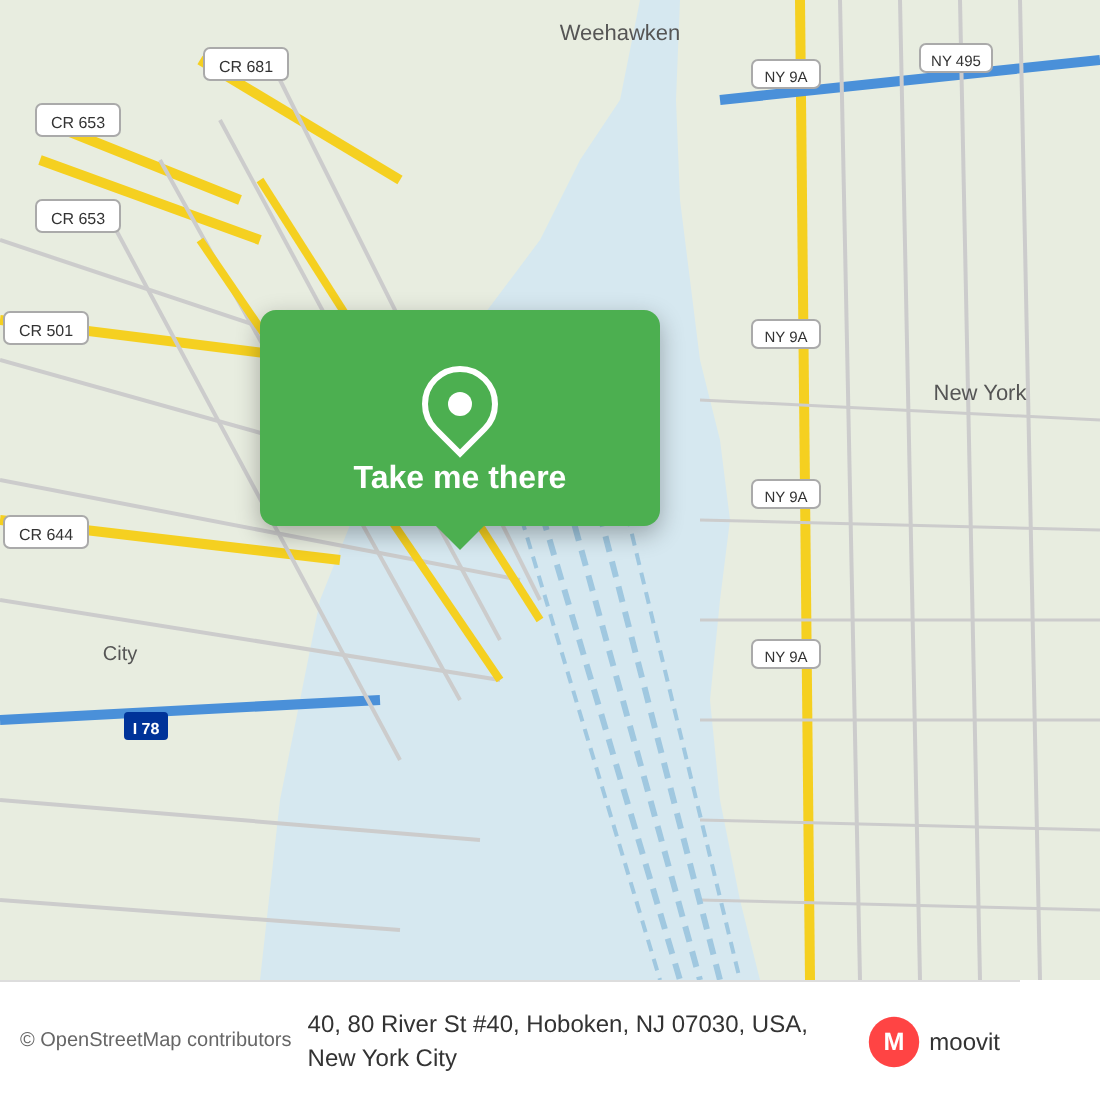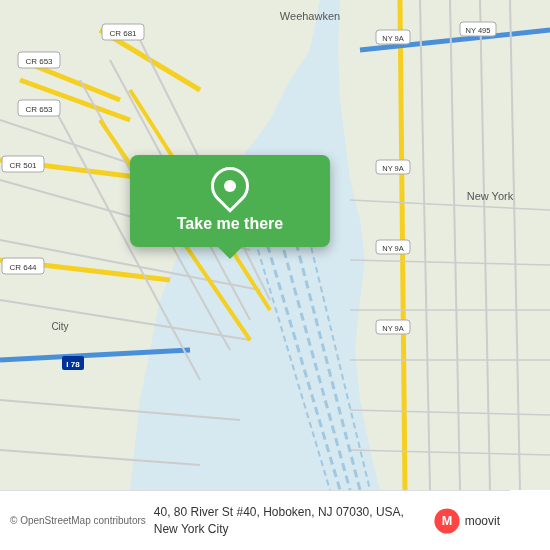--- a/index.html
+++ b/index.html
@@ -26,21 +26,21 @@
     }
 
     
     #tooltip {
       position: absolute;
       top: 155px;
       left: 130px;
       width: 200px;
       background: #4caf50;
       border-radius: 8px;
-      padding: 12px 18px 14px;
+      padding: 28px 18px 14px;
       display: flex;
       flex-direction: column;
       align-items: center;
       box-shadow: 0 4px 12px rgba(0,0,0,0.3);
       cursor: pointer;
     }
 
     #tooltip::after {
       content: '';
       position: absolute;

